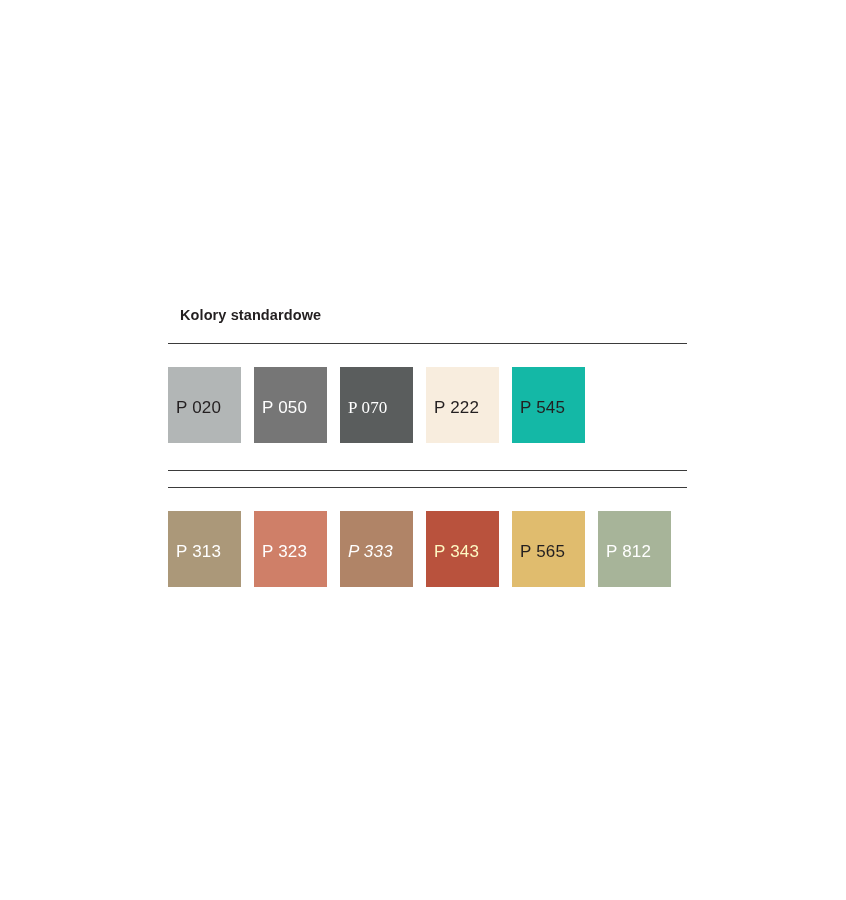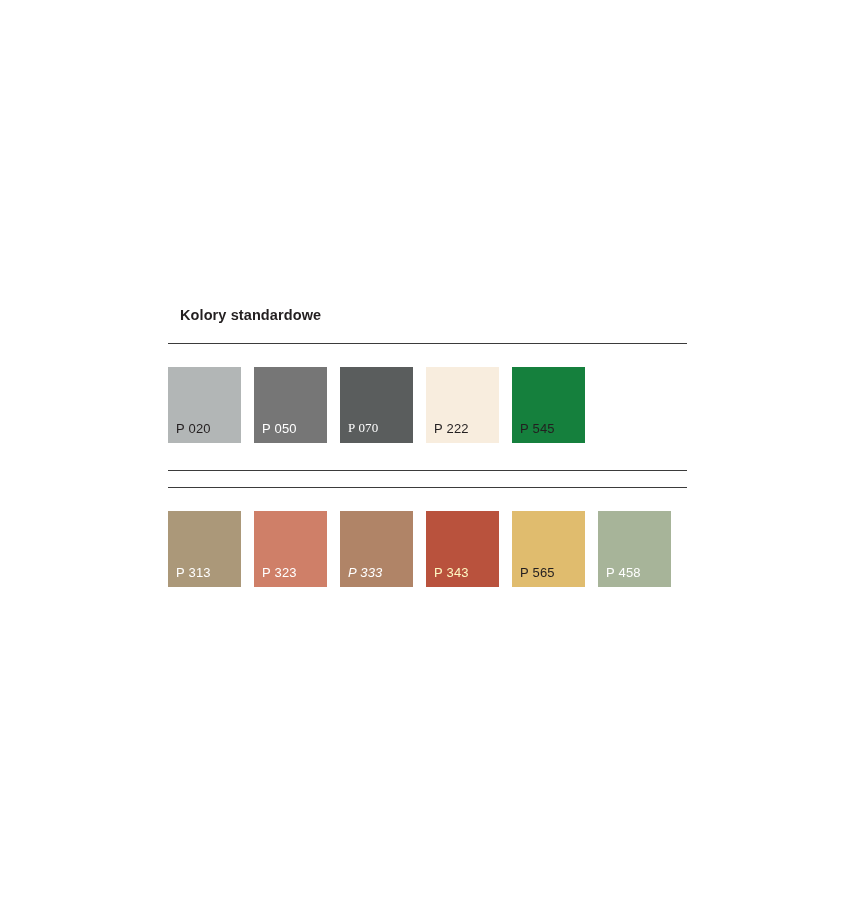--- a/index.html
+++ b/index.html
@@ -63,22 +63,22 @@
   .swatch {
     width: 73px;
     height: 76px;
     position: relative;
     box-sizing: border-box;
   }
 
   .swatch-label {
     position: absolute;
     left: 8px;
-    bottom: 7px;
-    font-size: 13px;
+    bottom: 25px;
+    font-size: 17px;
     font-weight: normal;
     letter-spacing: 0.2px;
     white-space: nowrap;
   }
 
   .section-standard .swatch-row {
     padding-bottom: 27px;
   }
 
   .section-special .swatch-row {
@@ -104,21 +104,21 @@
         </div>
         <div class="swatch" style="background-color: rgb(118, 118, 118);">
           <span class="swatch-label" style="color: rgb(255, 255, 255);">P 050</span>
         </div>
         <div class="swatch" style="background-color: rgb(90, 93, 93); font-family: Liberation Serif, serif;">
           <span class="swatch-label" style="color: rgb(255, 255, 255);">P 070</span>
         </div>
         <div class="swatch" style="background-color: rgb(248, 237, 222); padding-left: 40px;">
           <span class="swatch-label" style="color: rgb(35, 31, 32);">P 222</span>
         </div>
-        <div class="swatch" style="background-color: #15803d;">
+        <div class="swatch" style="background-color: #14b8a6;">
           <span class="swatch-label" style="color: rgb(35, 31, 32);">P 545</span>
         </div>
       </div>
       <div class="rule"></div>
     </div>
 
     <div class="section-spacer"></div>
 
     <div class="section section-special">
       <div class="rule"></div>
@@ -132,19 +132,19 @@
         <div class="swatch" style="background-color: rgb(176, 132, 103);">
           <span class="swatch-label" style="color: rgb(255, 255, 255); font-style: italic;">P 333</span>
         </div>
         <div class="swatch" style="background-color: rgb(185, 82, 61);">
           <span class="swatch-label" style="color: #fef9c3;">P 343</span>
         </div>
         <div class="swatch" style="background-color: rgb(224, 188, 110);">
           <span class="swatch-label" style="color: rgb(35, 31, 32);">P 565</span>
         </div>
         <div class="swatch" style="background-color: rgb(167, 180, 153);">
-          <span class="swatch-label" style="color: rgb(255, 255, 255);">P 458</span>
+          <span class="swatch-label" style="color: rgb(255, 255, 255);">P 812</span>
         </div>
       </div>
     </div>
 
   </div>
 </div>
 
 </body></html>

